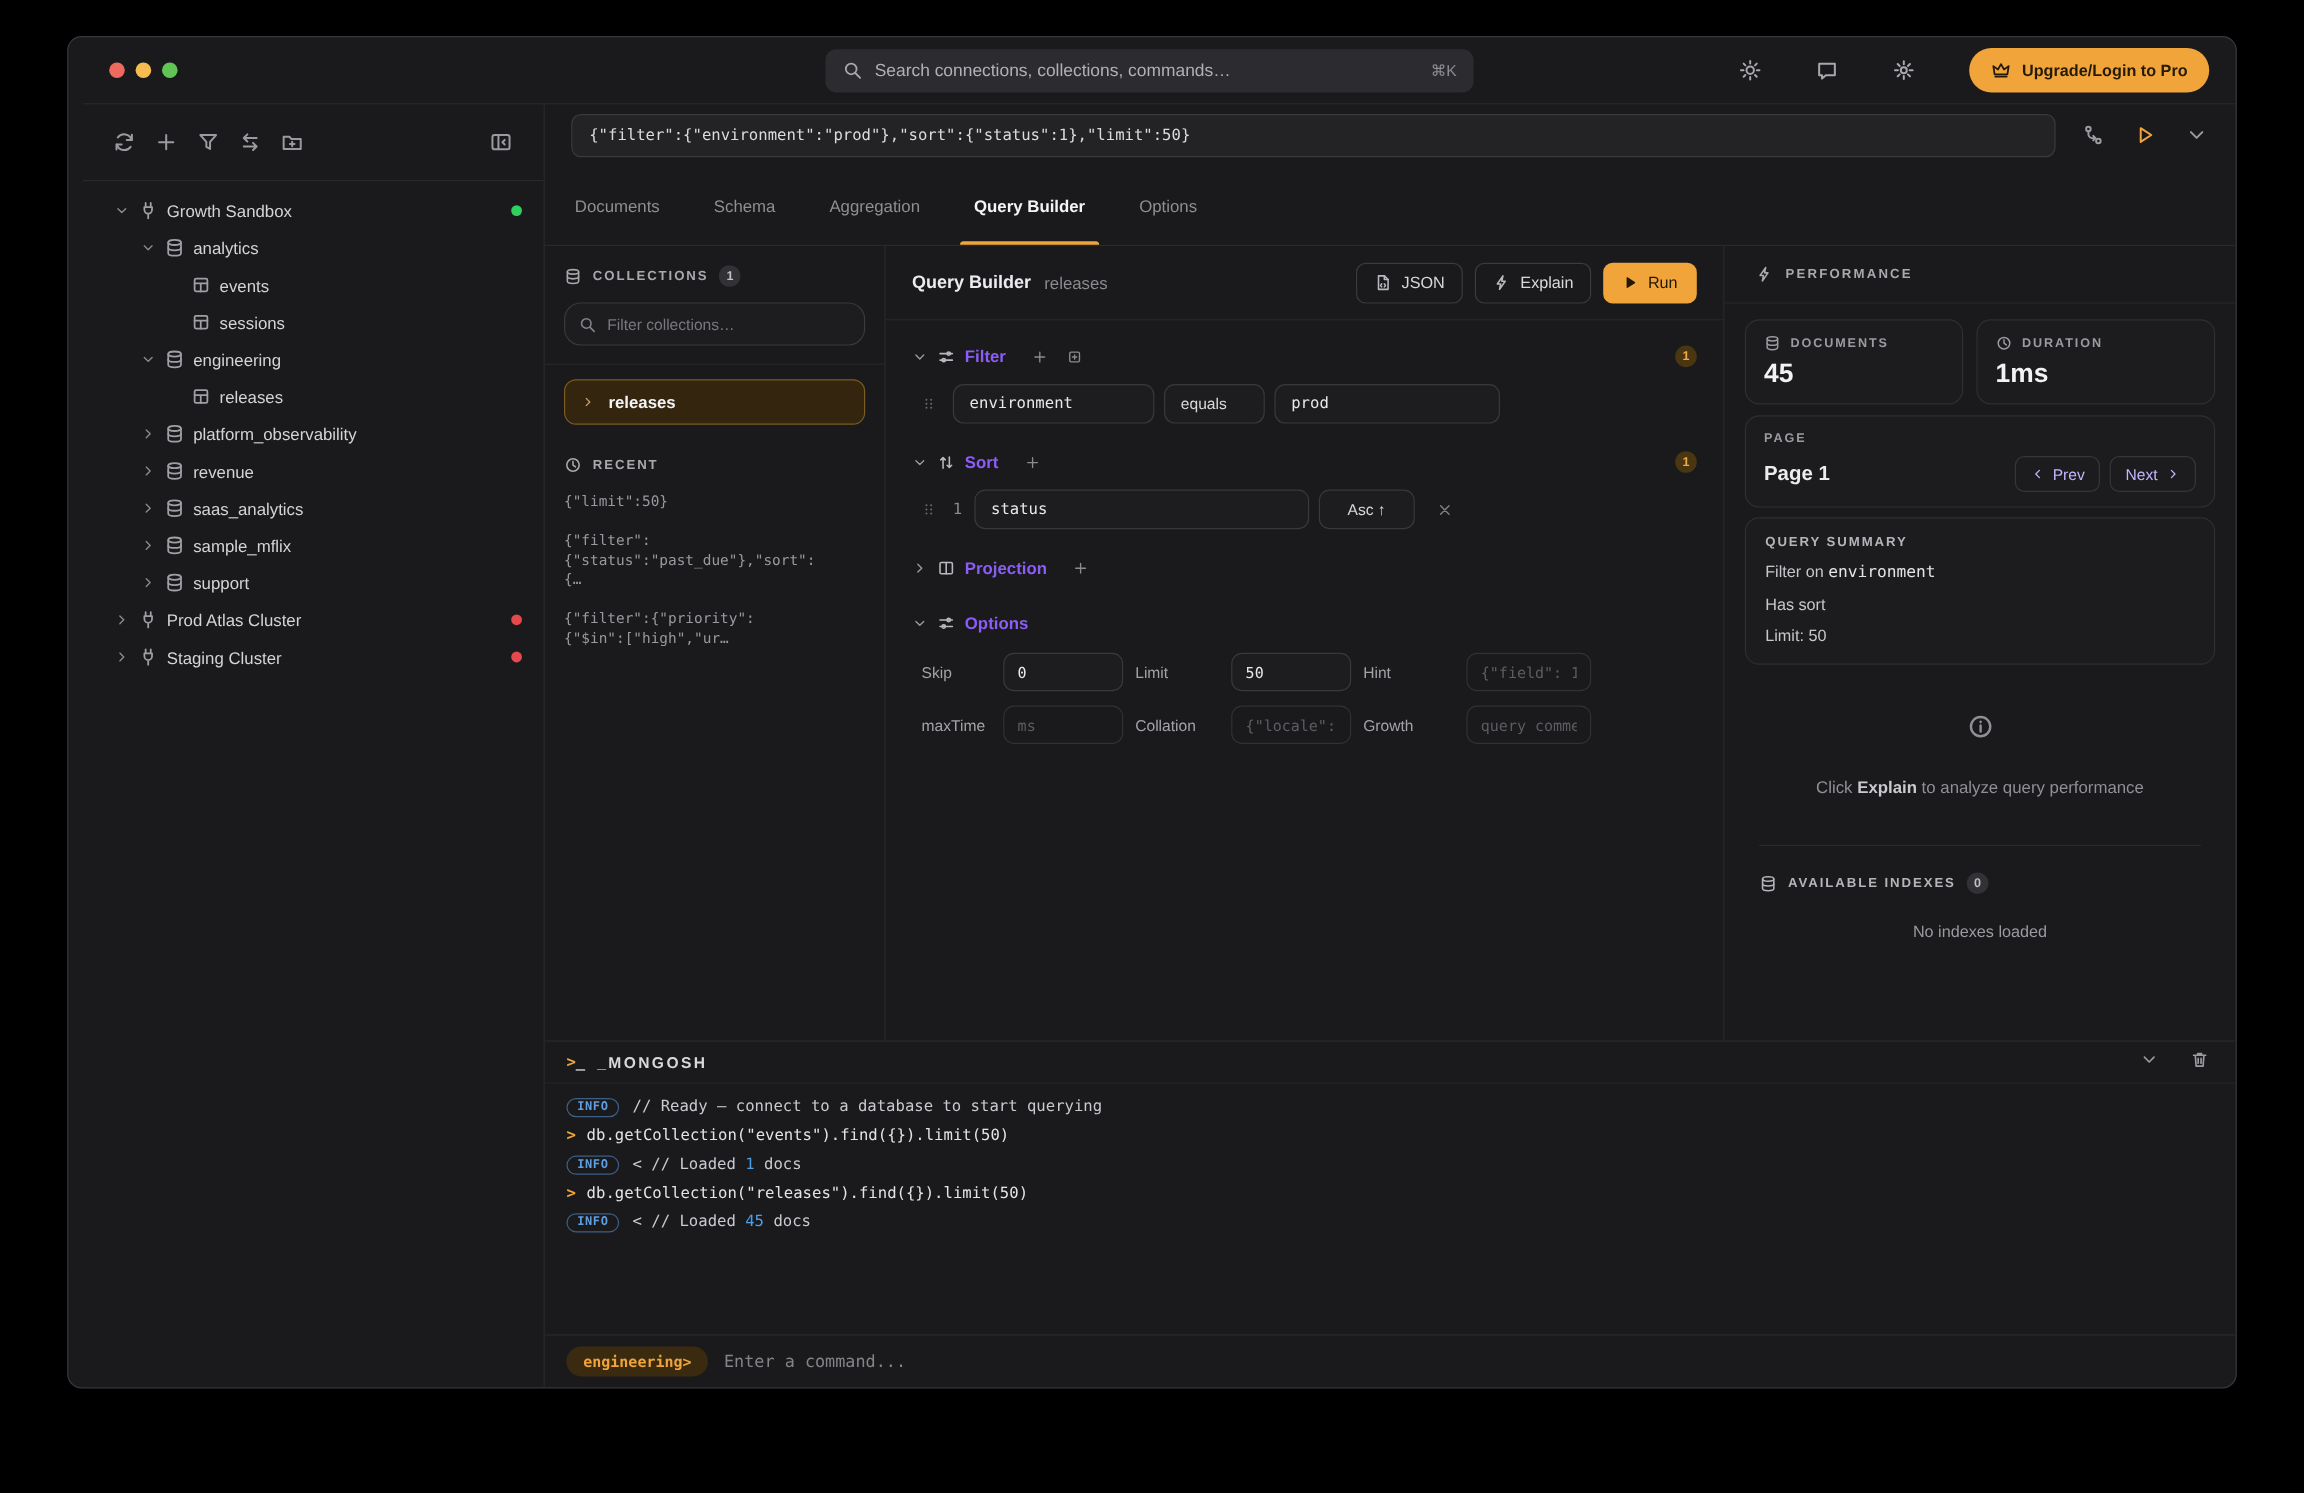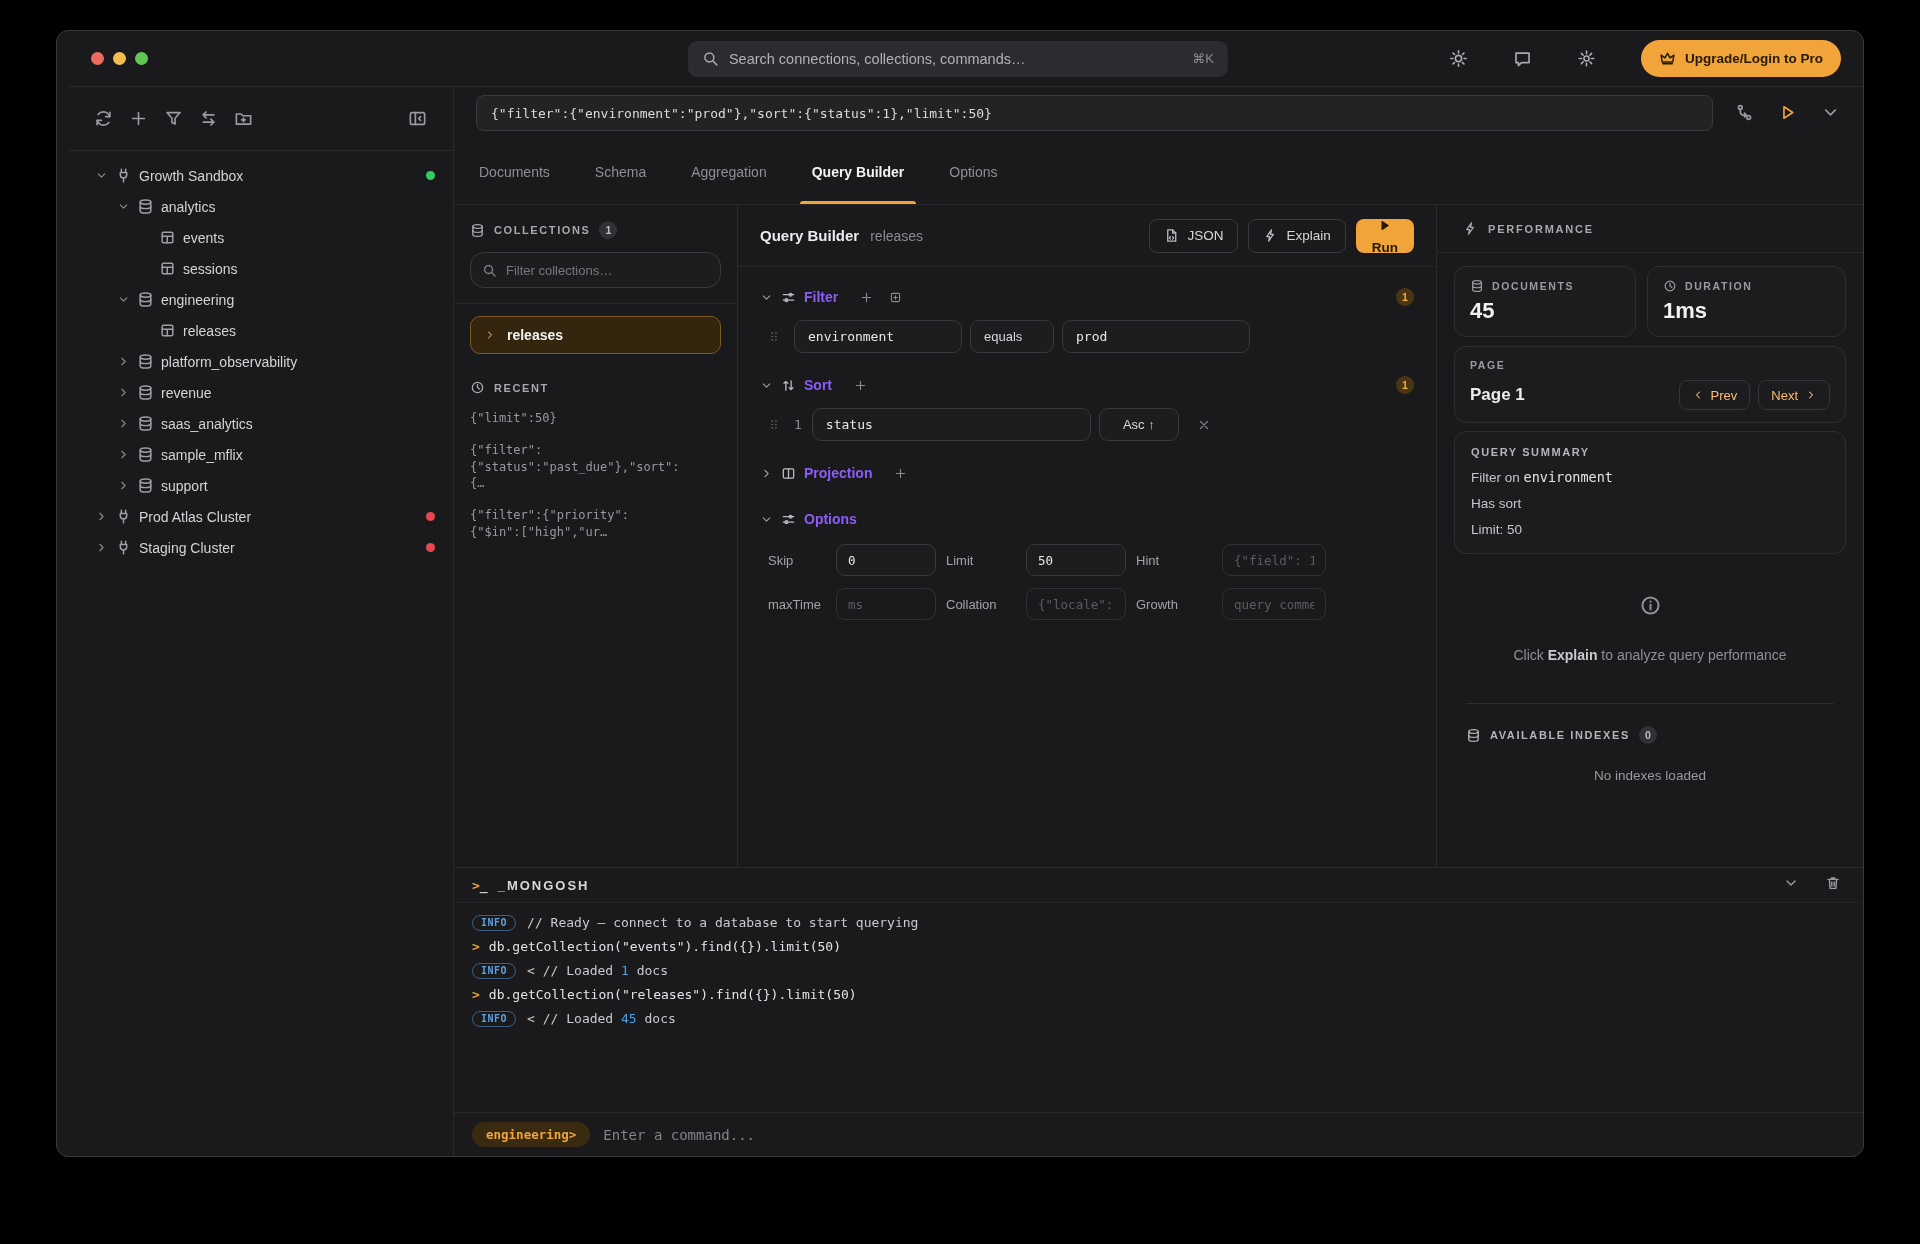--- a/index.html
+++ b/index.html
@@ -88,21 +88,21 @@
   .builder { flex: 1; min-width: 0; display: flex; flex-direction: column; }
   .b-head { height: 62px; flex: none; display: flex; align-items: center; padding: 0 22px; border-bottom: 1px solid #27272a; }
   .b-title { font-size: 15px; font-weight: bold; color: #ececf0; }
   .b-coll { font-size: 14px; color: #8a8a90; margin-left: 11px; }
   .b-actions { margin-left: auto; display: flex; gap: 10px; }
   .ghost-btn {
     height: 34px; border-radius: 8px; border: 1px solid #3a3a3f; background: transparent; color: #d8d8dc;
     font-size: 13.5px; display: flex; align-items: center; gap: 8px; padding: 0 14px; cursor: pointer; font-family: "Liberation Sans", sans-serif;
   }
   .ghost-btn svg { width: 15px; height: 15px; color: #b9b9bf; }
-  .run-btn { height: 34px; border: none; border-radius: 8px; background: #f0a43a; color: #231803; font-size: 13.5px; font-weight: bold; display: flex; align-items: center; gap: 8px; padding: 0 16px; cursor: pointer; font-family: "Liberation Sans", sans-serif; flex-direction: column; }
+  .run-btn { height: 34px; border: none; border-radius: 8px; background: #f0a43a; color: #231803; font-size: 13.5px; font-weight: normal; display: flex; align-items: center; gap: 8px; padding: 0 16px; cursor: pointer; font-family: "Liberation Sans", sans-serif; }
   .run-btn svg { width: 13px; height: 13px; stroke: #231803; fill: #231803; }
   .b-body { padding: 20px 22px; overflow: hidden; }
   .qb-sec-head { display: flex; align-items: center; gap: 8px; height: 20px; }
   .qb-sec-head .chev { width: 13px; height: 13px; color: #9a9aa1; }
   .qb-sec-head .sic { width: 15px; height: 15px; color: #b9b9bf; }
   .qb-sec-title { font-size: 14px; font-weight: bold; color: #8b5cf6; margin-right: 6px; }
   .qb-sec-head .mini { width: 13px; height: 13px; color: #8a8a90; margin-left: 8px; cursor: pointer; }
   .qb-sec-head .nbadge { margin-left: auto; }
   .qb-row { display: flex; align-items: center; gap: 8px; margin: 13px 0 22px 8px; }
   .drag { width: 12px; height: 15px; color: #6a6a71; margin-right: 6px; cursor: grab; }
@@ -130,21 +130,21 @@
   .perf-body { padding: 13px 17px; }
   .stat-cards { display: grid; grid-template-columns: 182px 1fr; gap: 11px; }
   .card { background: #1c1c1f; border: 1px solid #2e2e33; border-radius: 12px; padding: 12px 15px; }
   .stat-label { display: flex; align-items: center; gap: 8px; font-size: 10.5px; font-weight: bold; letter-spacing: 1.6px; color: #9a9aa0; }
   .stat-label svg { width: 14px; height: 14px; }
   .stat-value { margin-top: 5px; font-size: 22px; font-weight: bold; color: #f2f2f4; }
   .page-card { margin-top: 9px; }
   .page-row { display: flex; align-items: center; margin-top: 9px; }
   .page-value { font-size: 17px; font-weight: bold; color: #ececef; }
   .pager { margin-left: auto; display: flex; gap: 8px; }
-  .pager-btn { height: 30px; border-radius: 8px; border: 1px solid #35353a; background: transparent; color: #fdba74; font-size: 13px; display: flex; align-items: center; gap: 7px; padding: 0 12px; cursor: pointer; font-family: "Liberation Sans", sans-serif; }
+  .pager-btn { height: 30px; border-radius: 8px; border: 1px solid #35353a; background: transparent; color: #c4b5fd; font-size: 13px; display: flex; align-items: center; gap: 7px; padding: 0 12px; cursor: pointer; font-family: "Liberation Sans", sans-serif; }
   .pager-btn svg { width: 12px; height: 12px; }
   .summary-card { margin-top: 8px; padding: 14px 16px 16px; }
   .summary-title { font-size: 11px; font-weight: bold; letter-spacing: 1.6px; color: #b4b4ba; }
   .summary-row { margin-top: 11px; font-size: 13.5px; color: #c6c6cb; }
   .summary-row .mono { font-family: "DejaVu Sans Mono", monospace; color: #e4e4e7; }
   .explain-block { margin-top: 40px; text-align: center; color: #8f8f96; }
   .explain-block svg { width: 23px; height: 23px; }
   .explain-text { margin-top: 26px; font-size: 14px; }
   .explain-text b { color: #c9c9ce; }
   .perf-div { border-top: 1px solid #2c2c30; margin: 40px 12px 0; }

